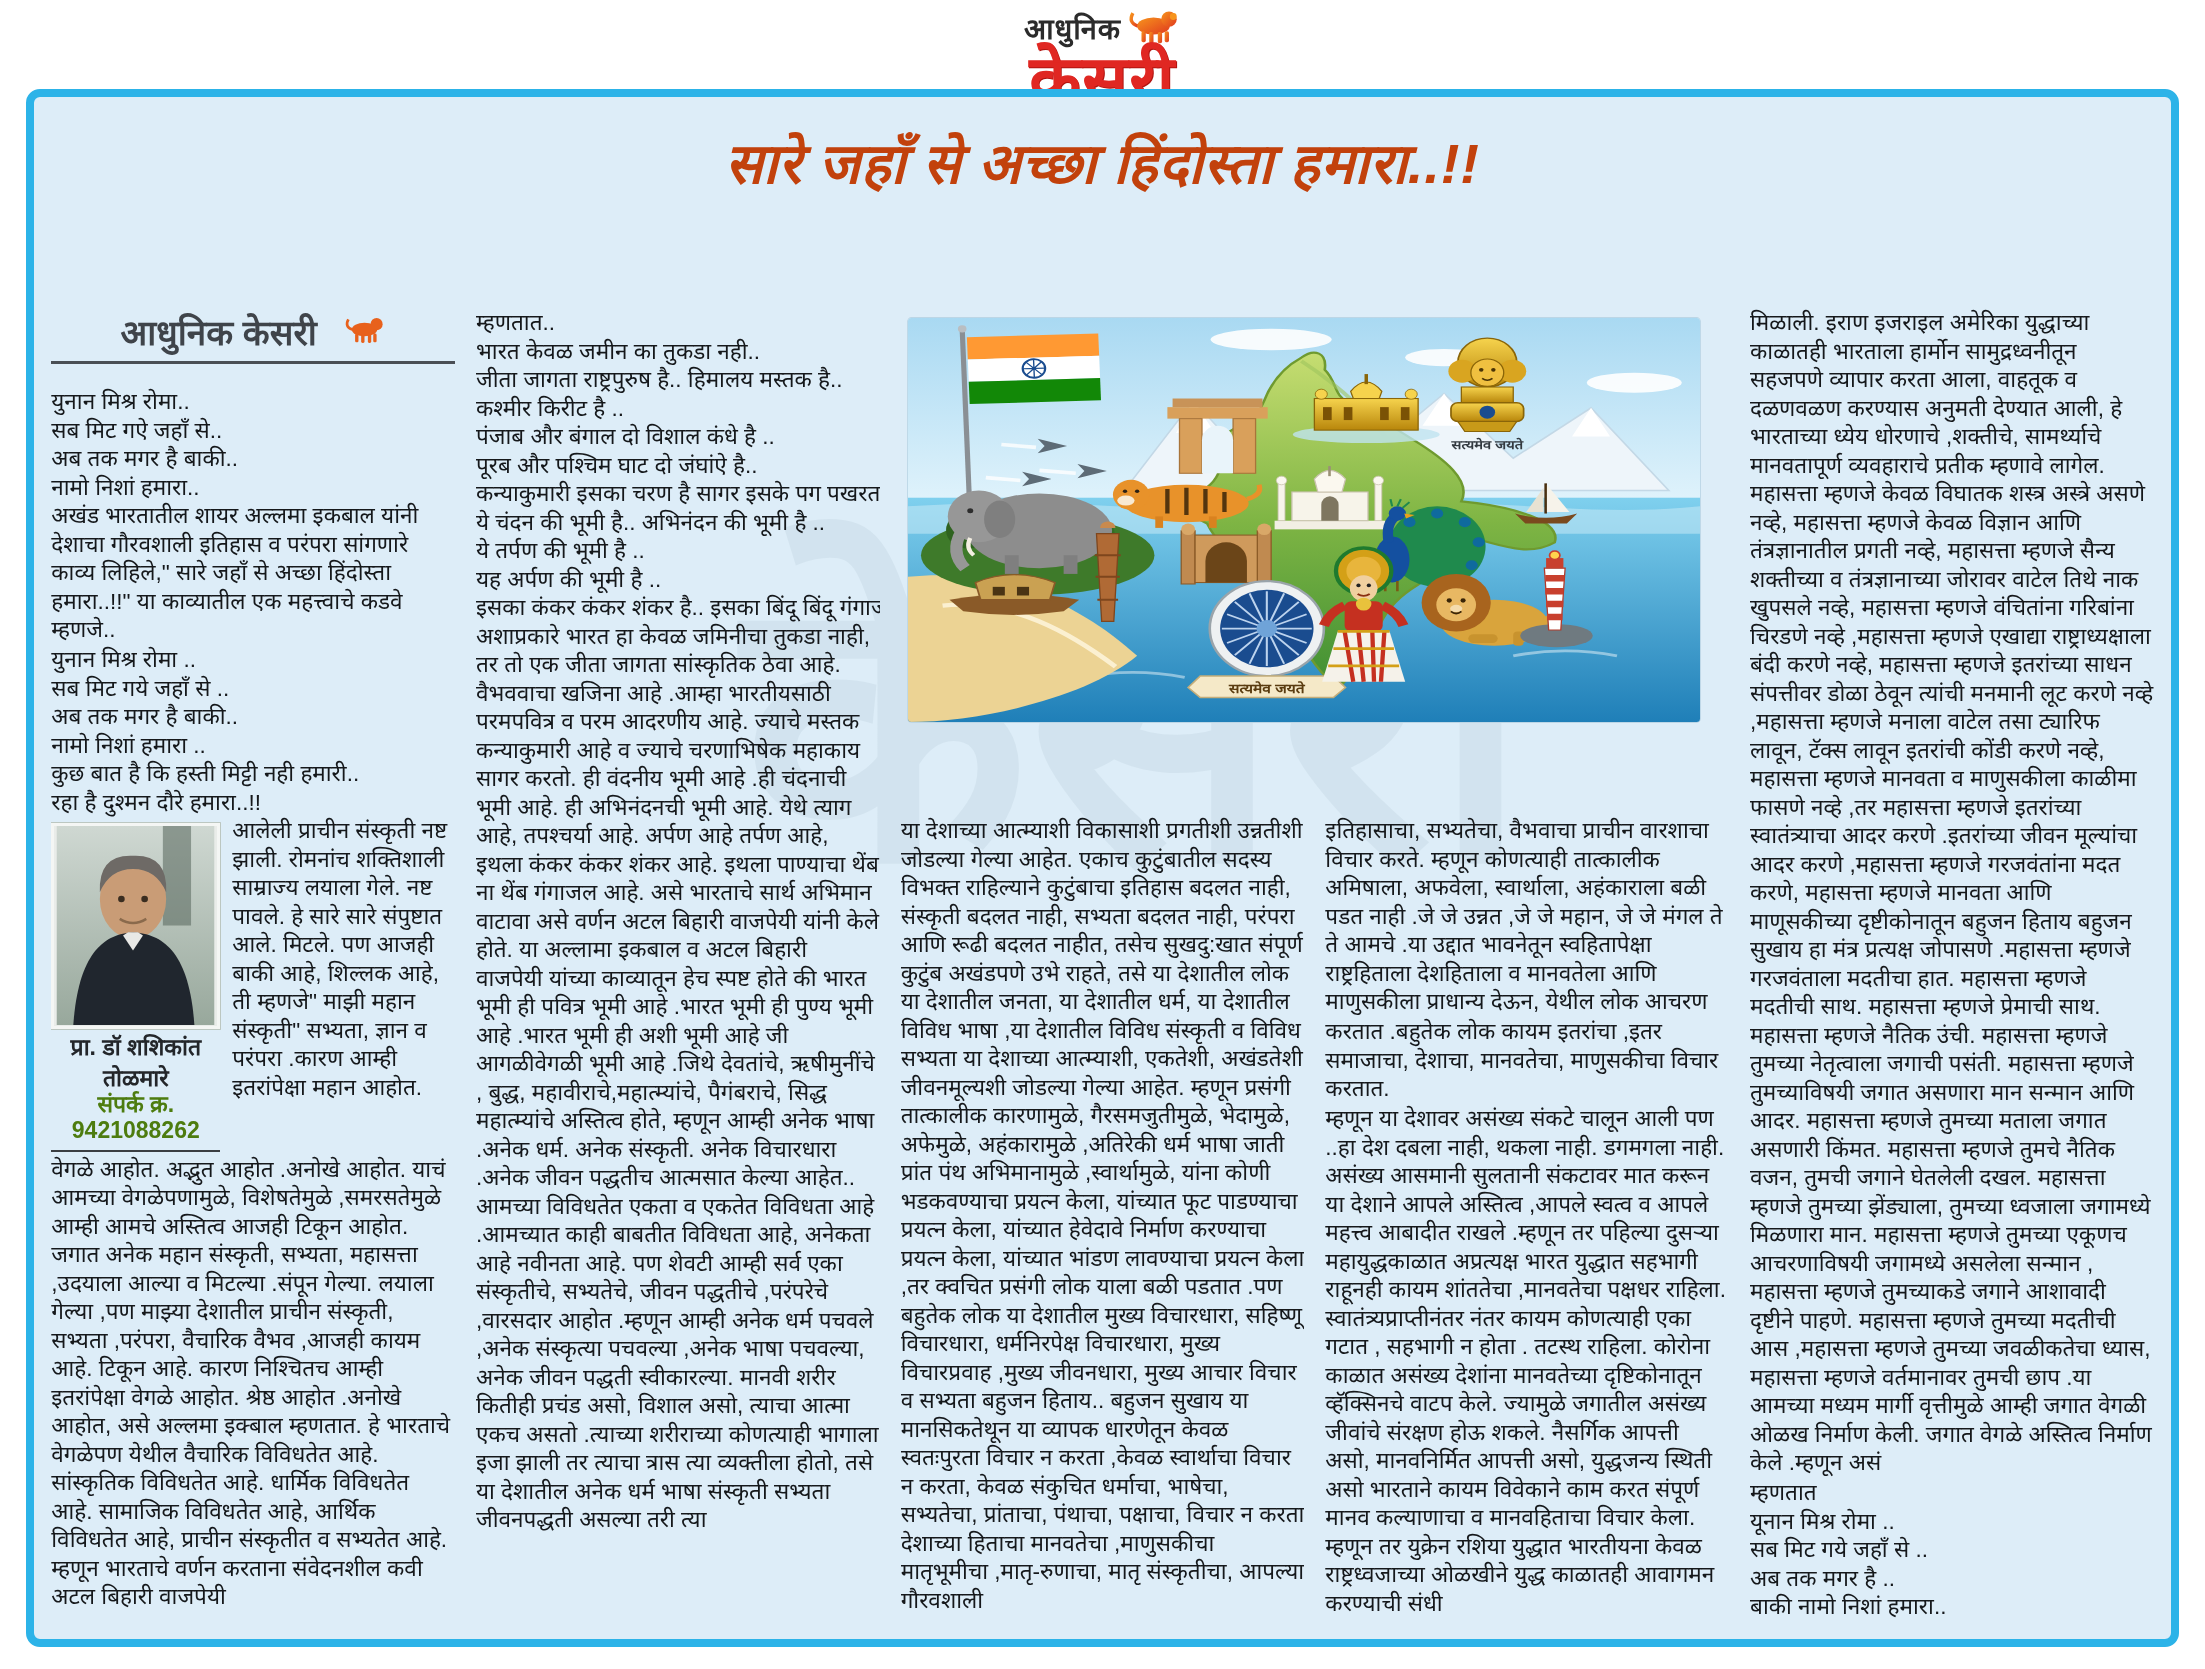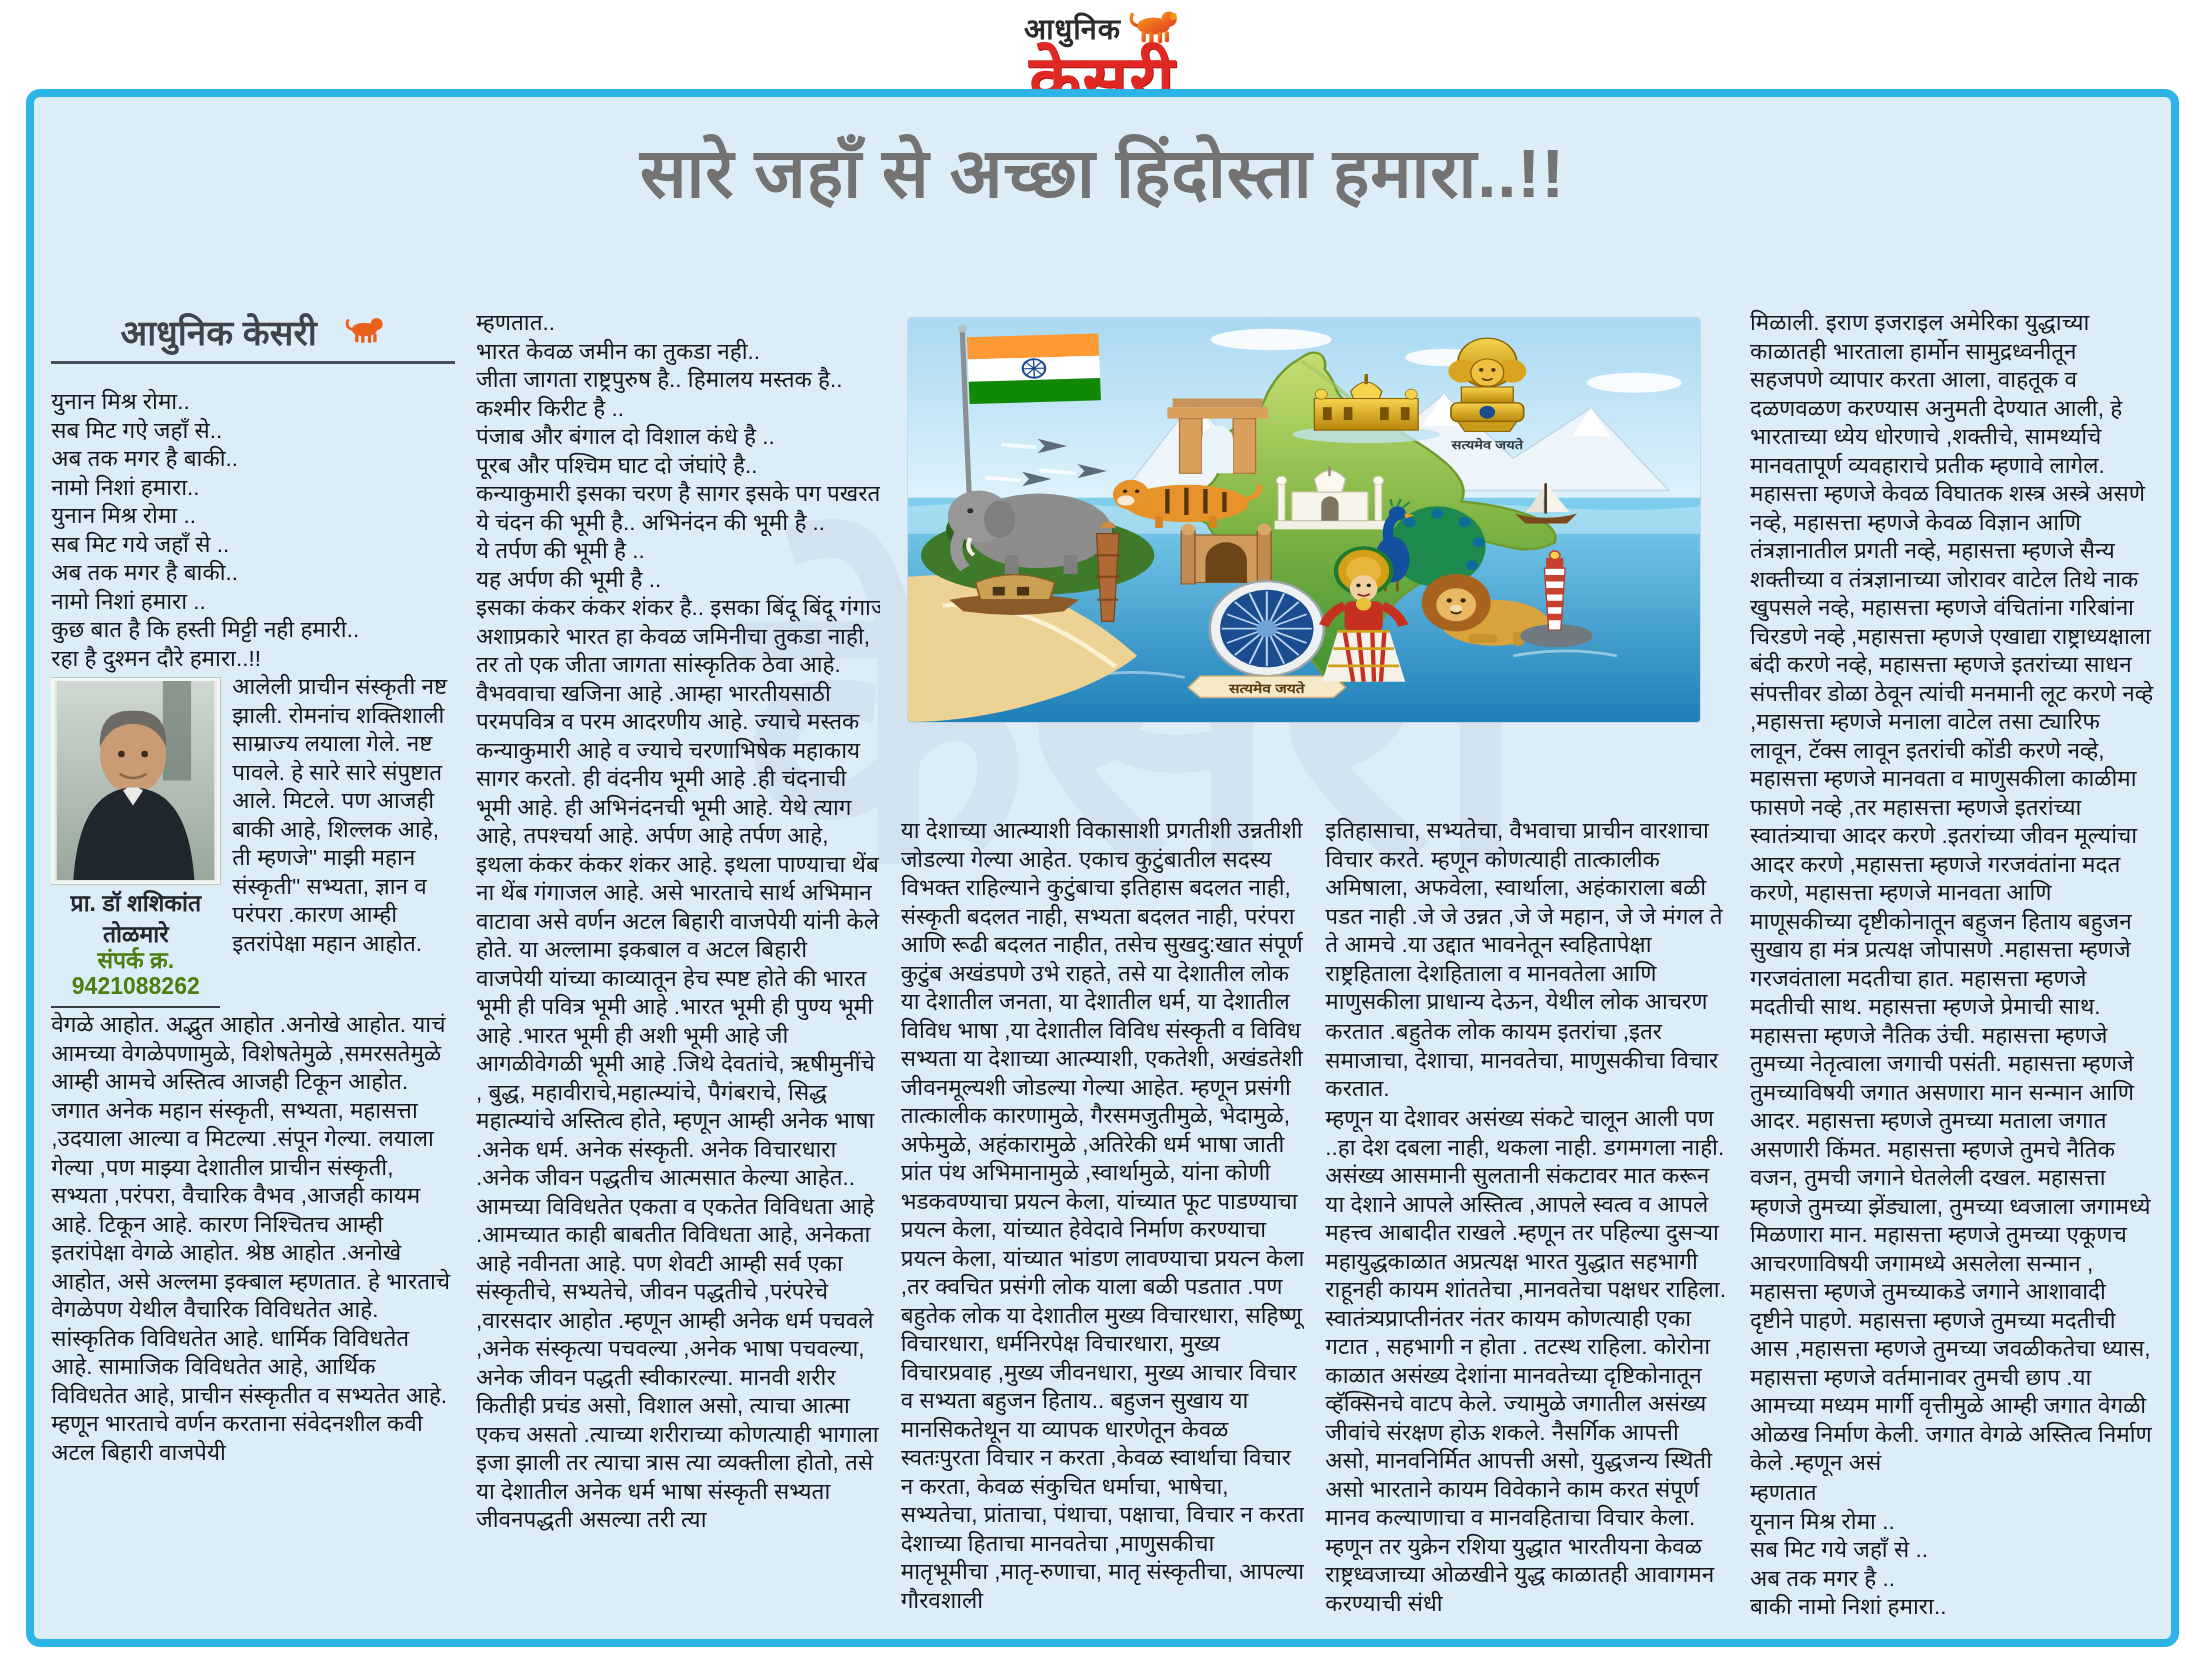--- a/index.html
+++ b/index.html
@@ -14,21 +14,21 @@
   .logo-top { font-size:29px; font-weight:bold; color:#2b2b2b; letter-spacing:0.9px; }
   .logo-main { font-size:67px; font-weight:bold; color:#e02722; line-height:0.95; letter-spacing:1.7px;
     text-shadow:0.9px 0.9px 0 #b01410; }
   .masthead .date { font-size:24px; color:#222; margin-top:5.2px; }
   .masthead .url { font-size:23px; color:#111; margin-top:1.7px; }
 
   
   .panel { position:absolute; left:26px; top:89px; width:2153px; height:1558px;
     background:#ddedf8; border:8.6px solid #2cb3e8; border-radius:14px; }
   .headline { position:absolute; left:0; right:0; top:26px; text-align:center;
-    font-size:69px; font-weight:bold; color:#737373; letter-spacing:0.9px; }
+    font-size:56px; font-weight:bold; color:#c2410c; letter-spacing:0.9px;font-style:italic; }
 
   .watermark { position:absolute; left:709px; top:363px; font-size:372px; font-weight:bold;
     color:#8fa7b5; opacity:0.13; z-index:0; pointer-events:none; }
 
   .columns { position:absolute; left:17.3px; right:17.3px; top:212px; bottom:12px;
     display:flex; gap:21px; z-index:1; }
   .col { flex:1; overflow:hidden; font-size:22.5px; line-height:28.5px; color:#15181b; text-align:left; }
   .col p { margin-bottom:1.7px; }
   .poem div { white-space:nowrap; }
 
@@ -348,20 +348,21 @@
               <rect x="45" y="28" width="5" height="13" rx="2" fill="#e8611c"></rect>
             </svg>
           </span>
         </div>
         <div class="poem">
             <div class="poem-line">युनान मिश्र रोमा..</div>
             <div class="poem-line">सब मिट गऐ जहाँ से..</div>
             <div class="poem-line">अब तक मगर है बाकी..</div>
             <div class="poem-line">नामो निशां हमारा..</div>
           </div>
+        <p>अखंड भारतातील शायर अल्लमा इकबाल यांनी देशाचा गौरवशाली इतिहास व परंपरा सांगणारे काव्य लिहिले," सारे जहाँ से अच्छा हिंदोस्ता हमारा..!!"  या काव्यातील एक महत्त्वाचे कडवे म्हणजे..</p>
         <div class="poem">
             <div class="poem-line">युनान मिश्र रोमा ..</div>
             <div class="poem-line">सब मिट गये जहाँ से ..</div>
             <div class="poem-line">अब तक मगर है बाकी..</div>
             <div class="poem-line">नामो निशां हमारा ..</div>
             <div class="poem-line">कुछ बात है कि हस्ती मिट्टी नही हमारी..</div>
             <div class="poem-line">रहा है दुश्मन दौरे हमारा..!!</div>
           </div>
         <div class="photo-row">
           <div class="photo-box">

